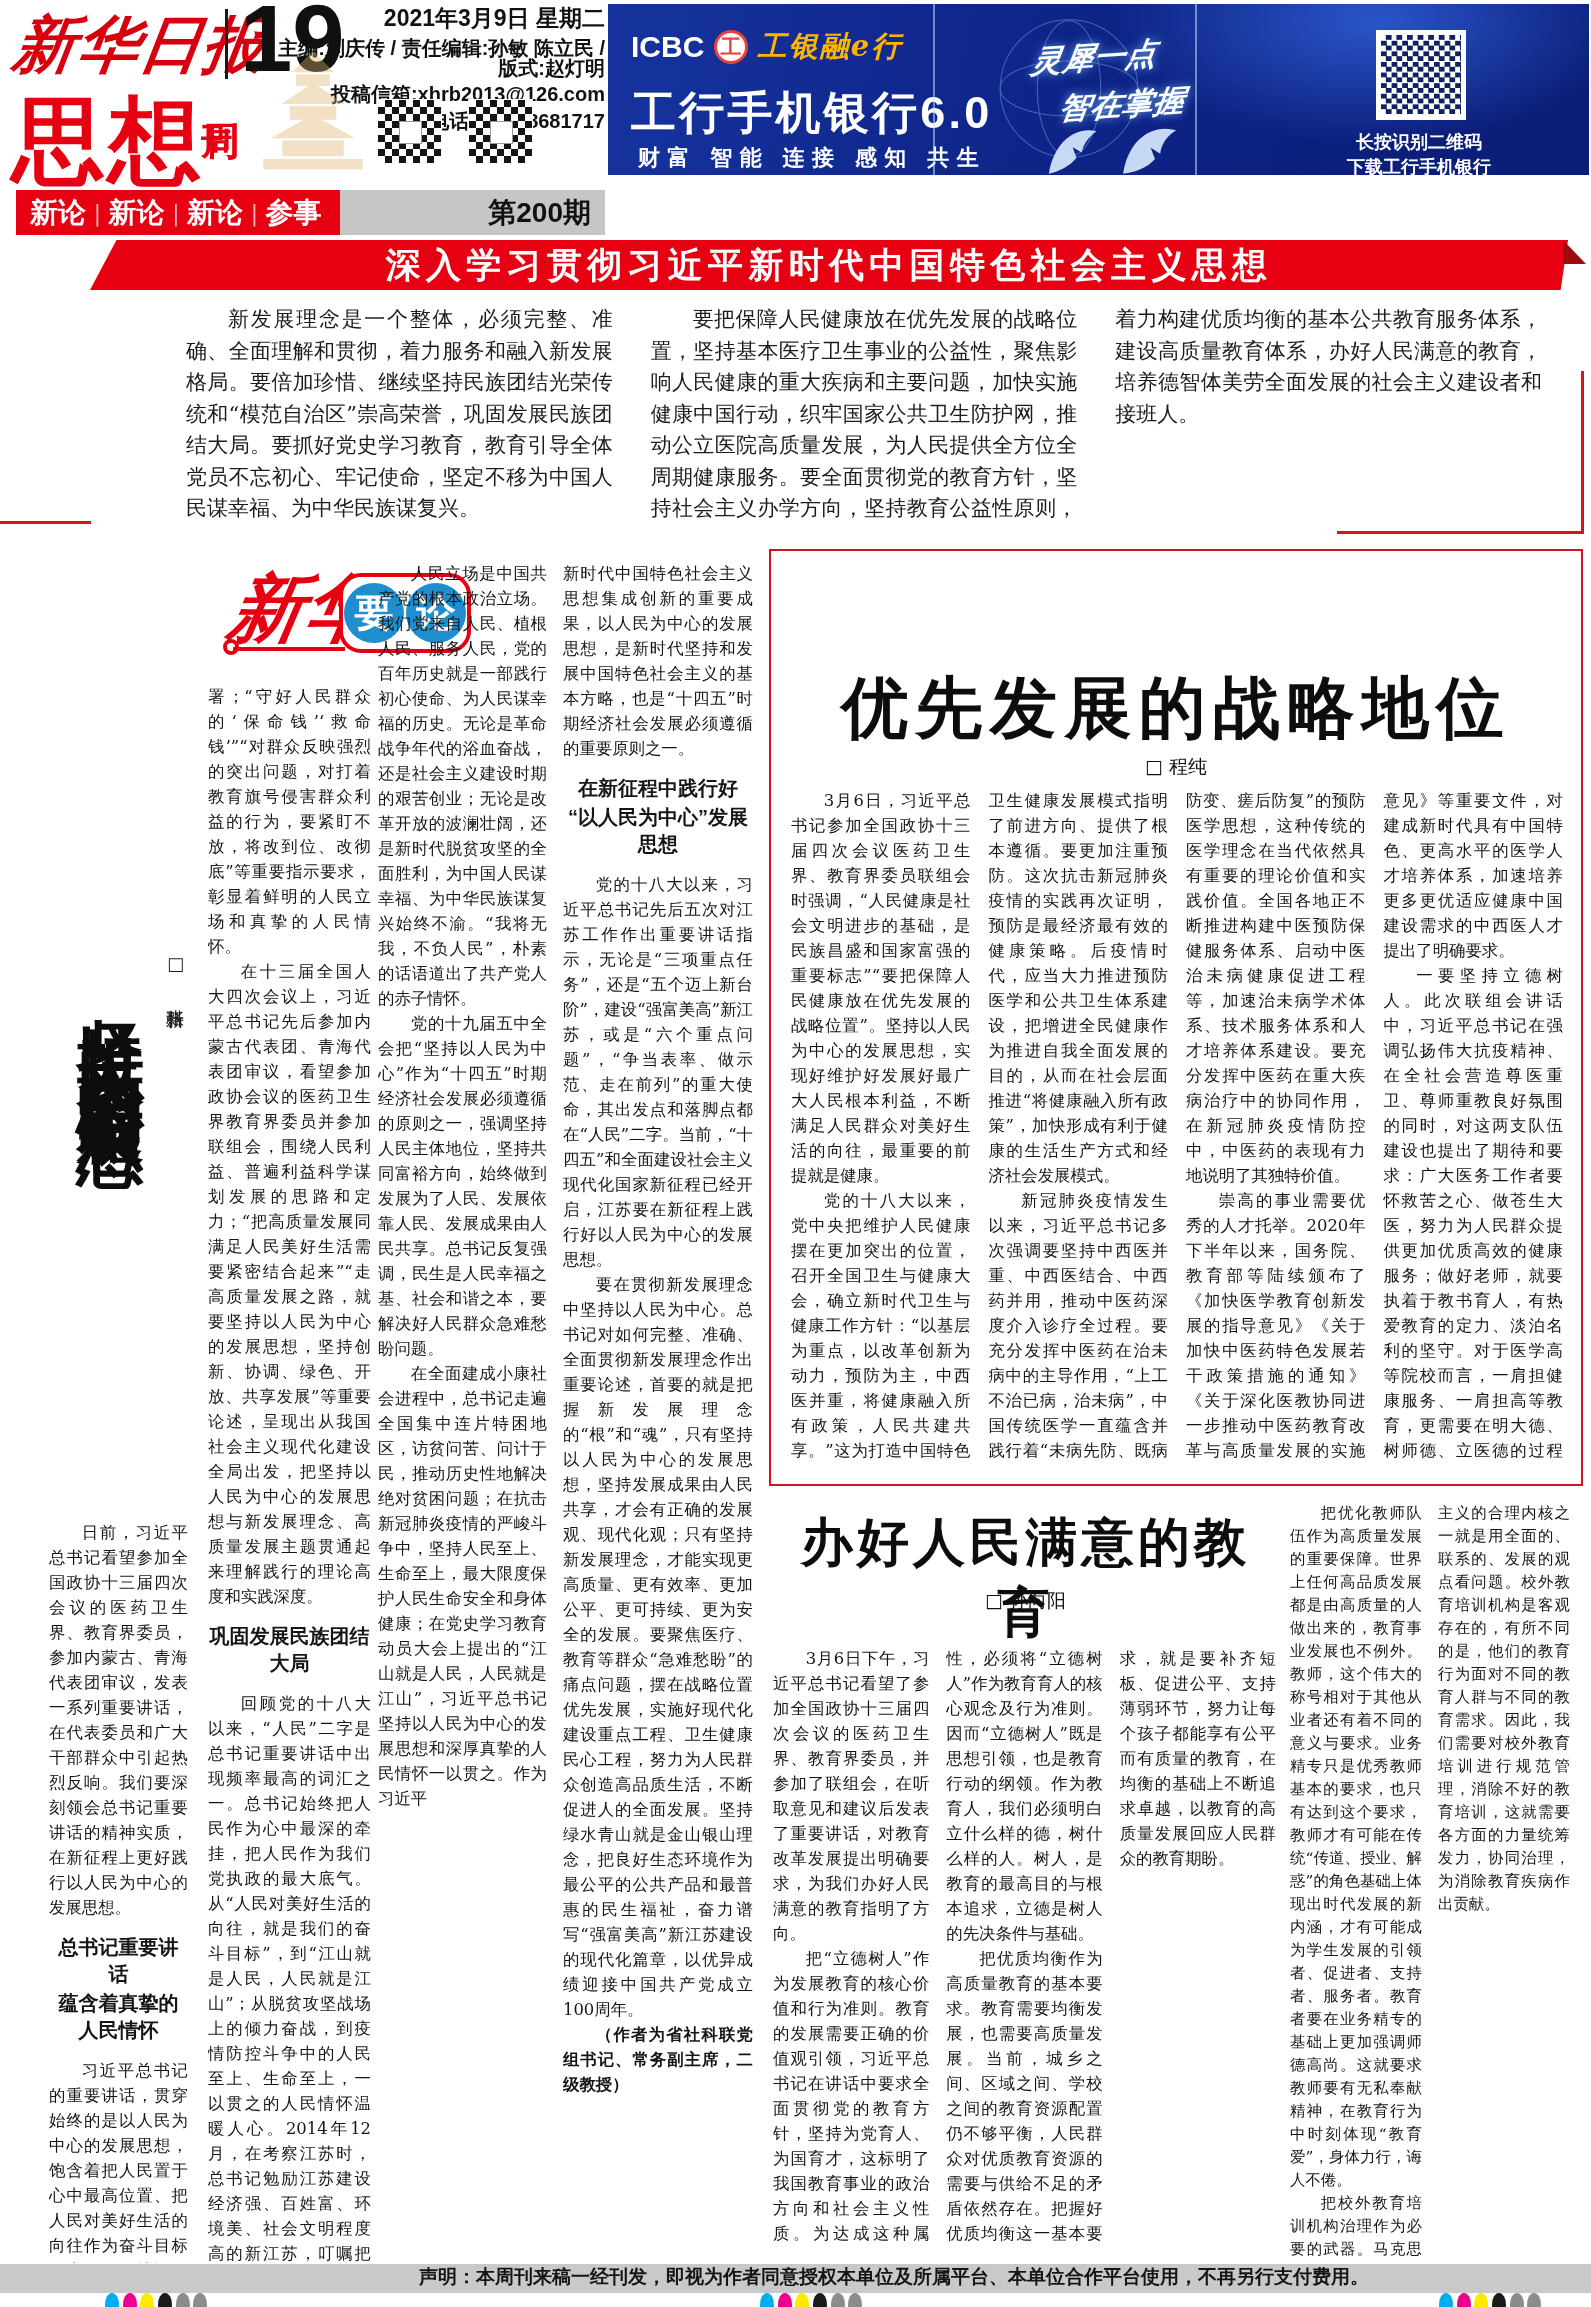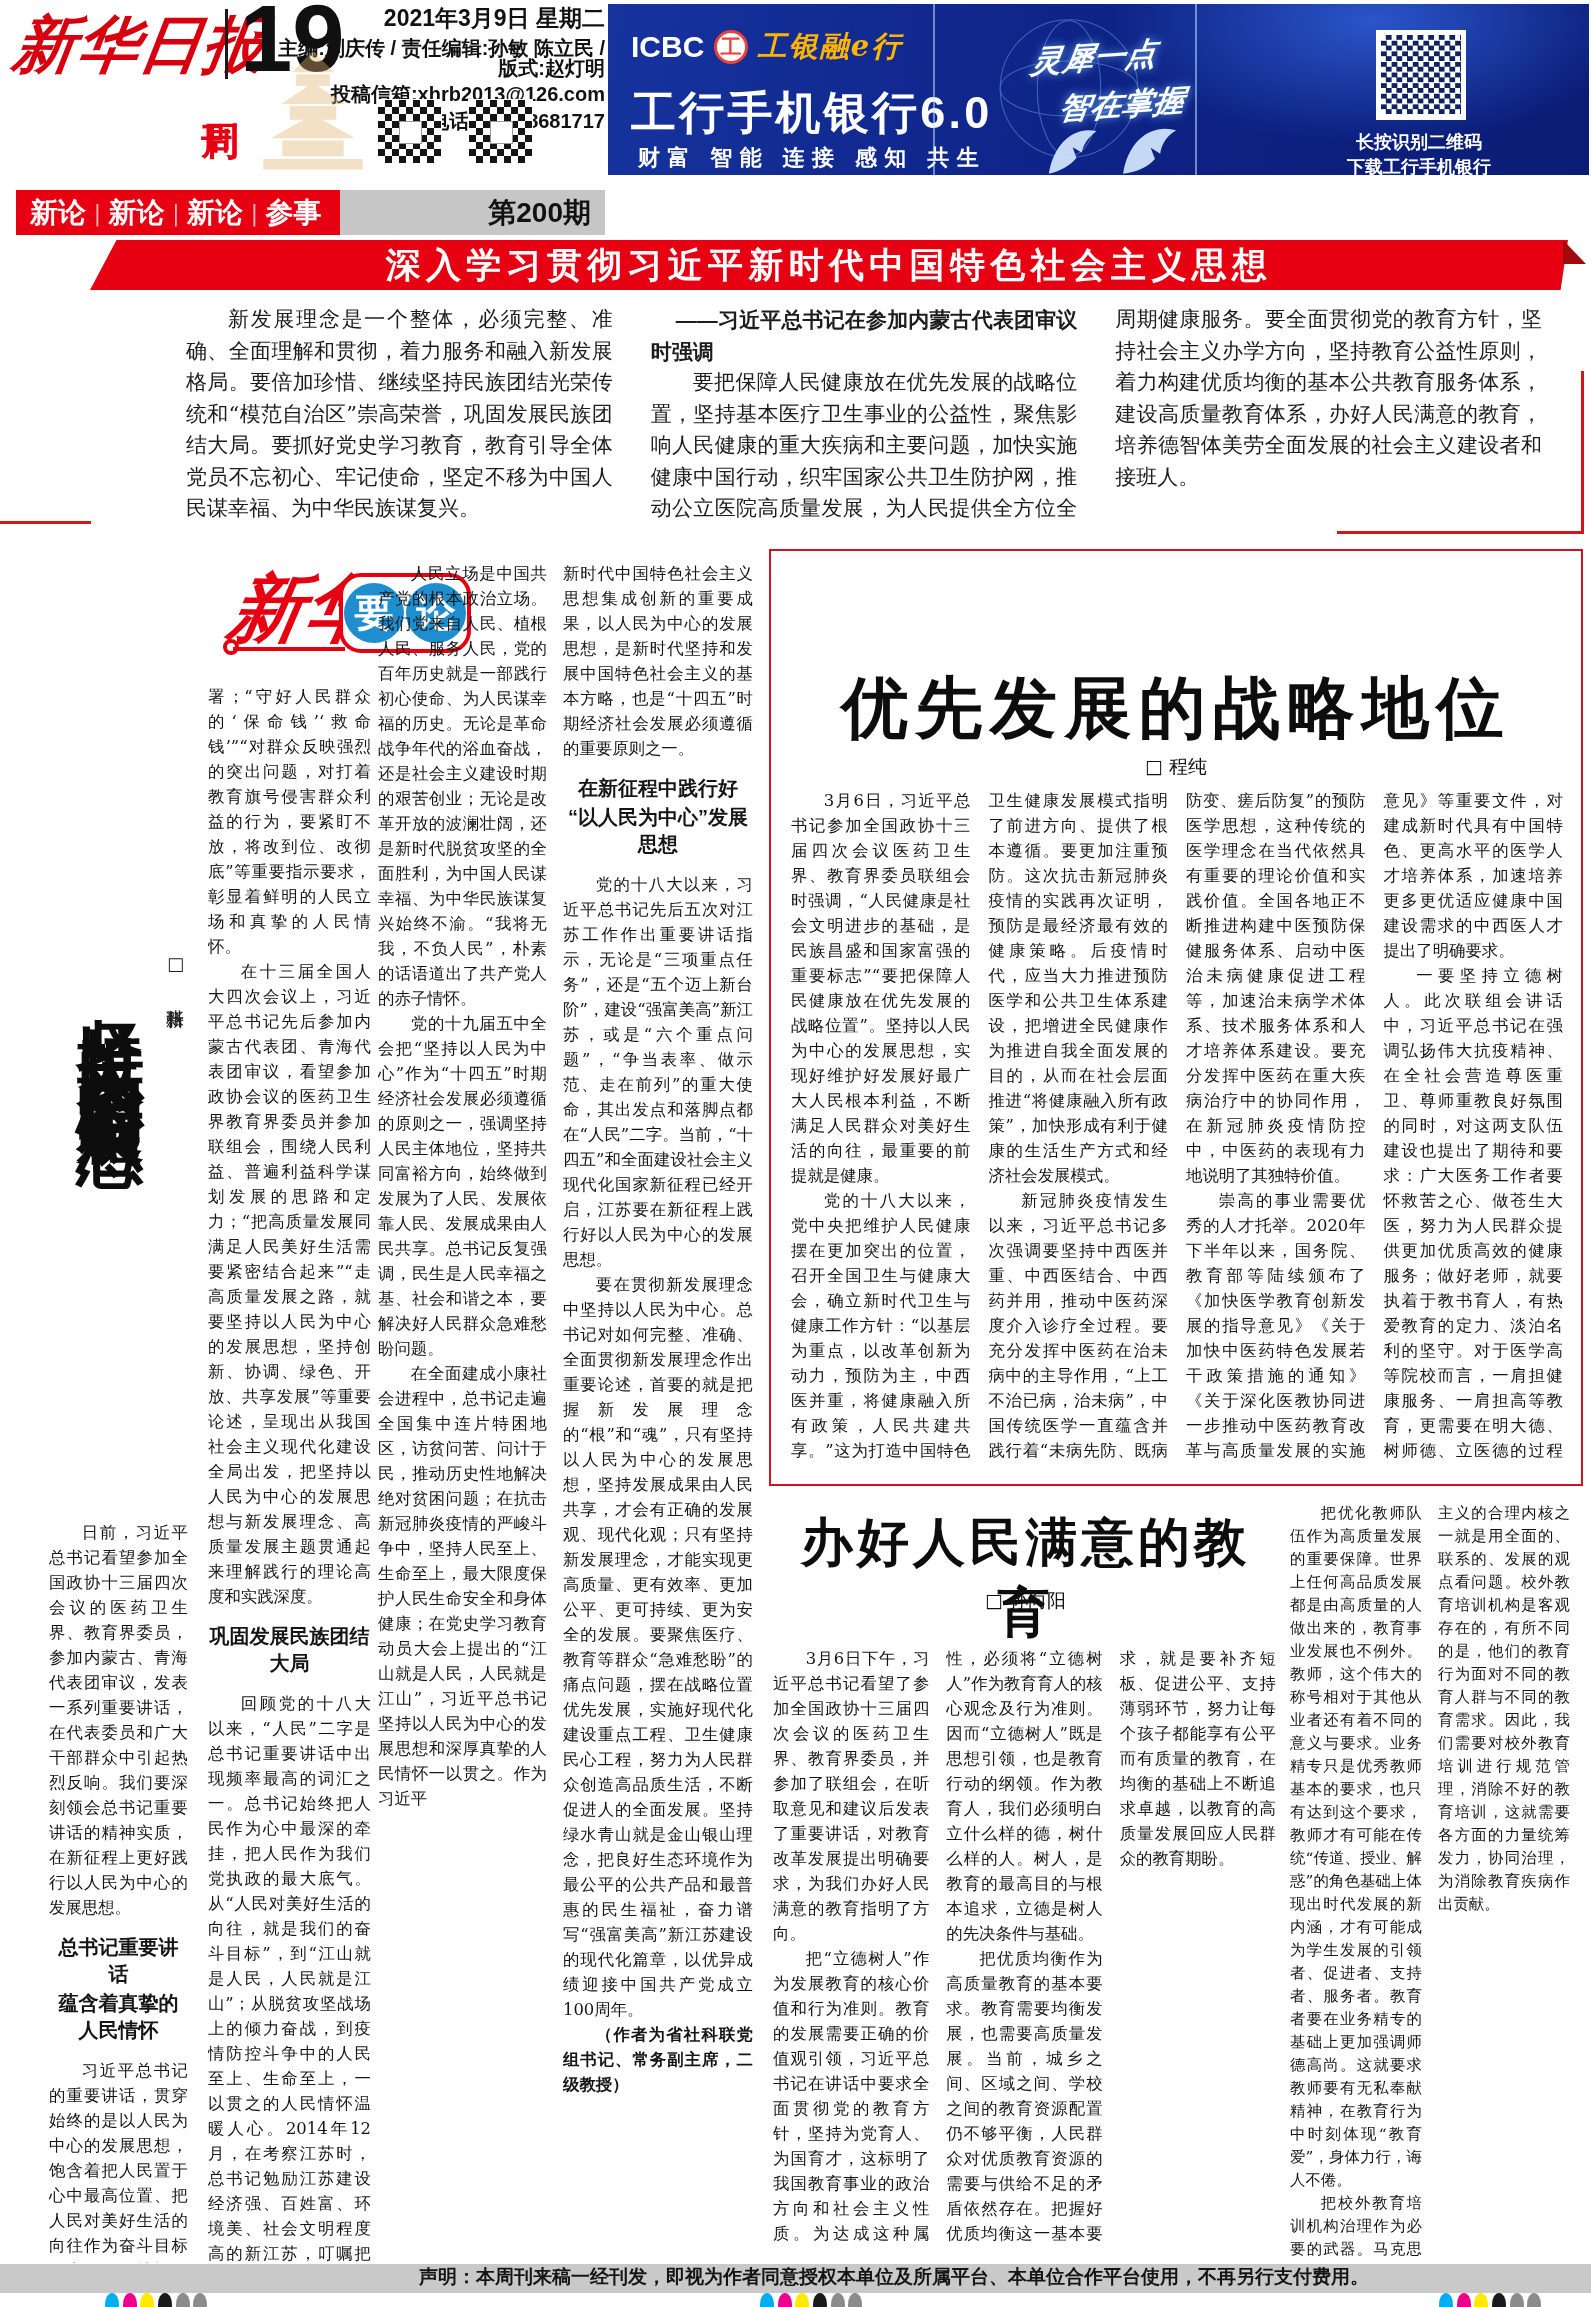--- a/index.html
+++ b/index.html
@@ -159,20 +159,21 @@
       <polygon points="190,0 150,40 230,40"></polygon>
         <rect x="158" y="44" width="64" height="22"></rect>
       <polygon points="190,60 130,100 250,100"></polygon>
         <rect x="146" y="104" width="88" height="26"></rect>
       <polygon points="190,120 110,165 270,165"></polygon>
         <rect x="132" y="169" width="116" height="30"></rect>
       <rect x="96" y="204" width="188" height="20"></rect>
     </g>
   </svg>
 
+  <div class="abs weekly">思想</div>
   <div class="abs weekly2">周刊</div>
   <div class="qr qr-a"></div>
   <div class="qr qr-b"></div>
 
   <div class="abs ad">
     <div class="ad-top">
       <span class="icbc-text">ICBC</span>
       <span class="icbc-circle">工</span>
       <span class="ad-brand">工银融e行</span>
     </div>
@@ -211,21 +212,20 @@
   </div>
   <div class="abs tabbar-gray">第200期</div>
 
   <div class="abs banner">
     <span class="banner-text">深入学习贯彻习近平新时代中国特色社会主义思想</span>
   </div>
   <div class="abs banner-fold"></div>
 
   <div class="abs quotes">
     <p>新发展理念是一个整体，必须完整、准确、全面理解和贯彻，着力服务和融入新发展格局。要倍加珍惜、继续坚持民族团结光荣传统和“模范自治区”崇高荣誉，巩固发展民族团结大局。要抓好党史学习教育，教育引导全体党员不忘初心、牢记使命，坚定不移为中国人民谋幸福、为中华民族谋复兴。</p>
-    <p class="qattr">——习近平总书记在参加内蒙古代表团审议时强调</p>
     <p>要把保障人民健康放在优先发展的战略位置，坚持基本医疗卫生事业的公益性，聚焦影响人民健康的重大疾病和主要问题，加快实施健康中国行动，织牢国家公共卫生防护网，推动公立医院高质量发展，为人民提供全方位全周期健康服务。要全面贯彻党的教育方针，坚持社会主义办学方向，坚持教育公益性原则，着力构建优质均衡的基本公共教育服务体系，建设高质量教育体系，办好人民满意的教育，培养德智体美劳全面发展的社会主义建设者和接班人。</p>
 
   </div>
   <div class="abs guide" style="left:0;top:521px;width:91px;height:3.2px;"></div>
   <div class="abs guide" style="left:1581px;top:371px;width:2.7px;height:162px;"></div>
   <div class="abs guide" style="left:1337px;top:531px;width:247px;height:2.7px;"></div>
 
   <div class="abs vtitle">坚持以人民为中心的发展思想</div>
   <div class="abs vbyline">□ 张新科</div>
 

